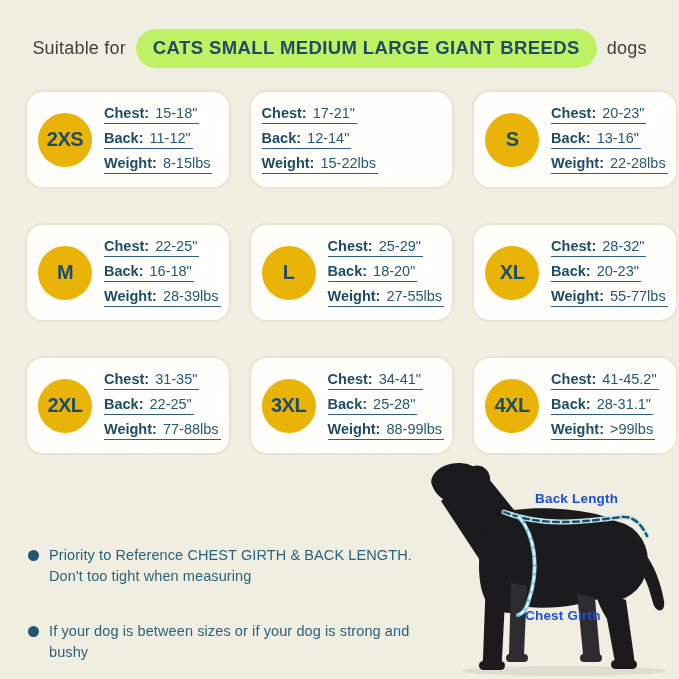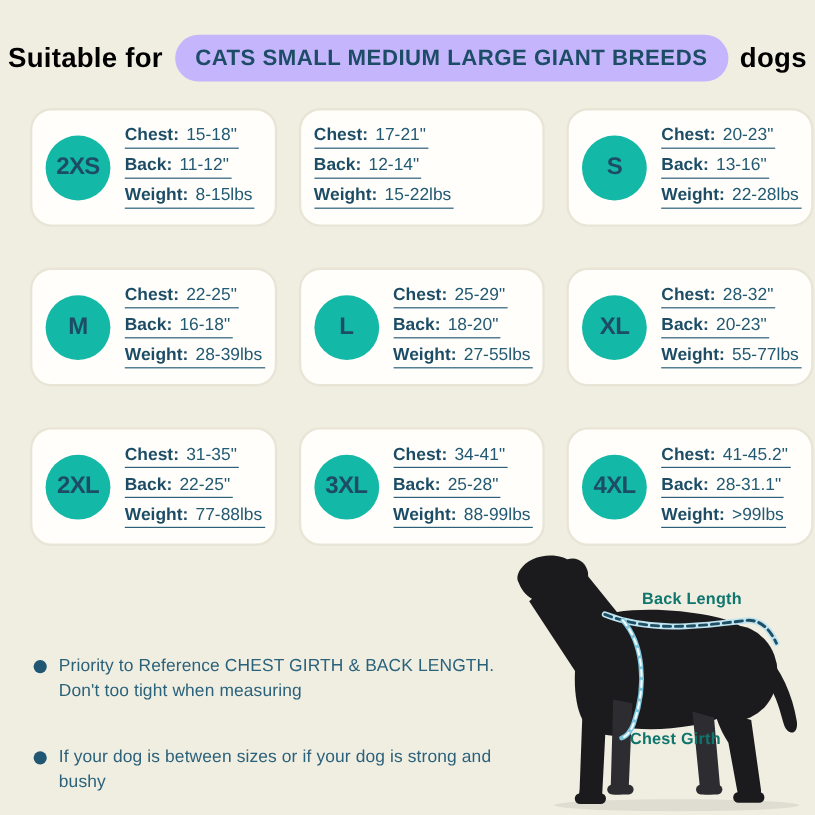--- a/index.html
+++ b/index.html
@@ -16,27 +16,27 @@
   
   .header {
     margin-top: 26px;
     height: 44px;
     display: flex;
     align-items: center;
     justify-content: center;
     gap: 10px;
   }
   .header-text {
-    color: #000000;
-    font-size: 23px;
-    font-weight: 700;
+    color: #404040;
+    font-size: 18px;
+    font-weight: 400;
     letter-spacing: 0.2px;
   }
   .header-pill {
-    background: #c4b5fd;
+    background: #bef264;
     color: #1d4d66;
     font-size: 18.5px;
     font-weight: 700;
     letter-spacing: 0.4px;
     padding: 8px 17px 9px;
     border-radius: 24px;
     white-space: nowrap;
   }
 
   
@@ -54,21 +54,21 @@
     border-radius: 18px;
     display: flex;
     align-items: center;
     gap: 12px;
     padding: 0 8px 0 11px;
   }
   .badge {
     flex-shrink: 0;
     width: 54px; height: 54px;
     border-radius: 50%;
-    background: #14b8a6;
+    background: #eab308;
     color: #1d4d66;
     font-weight: 700;
     font-size: 20px;
     letter-spacing: -0.5px;
     display: flex;
     align-items: center;
     justify-content: center;
   }
   .rows { display: flex; flex-direction: column; justify-content: center; }
   .row { line-height: 1; }
@@ -106,21 +106,21 @@
 
   
   .dog-figure {
     position: absolute;
     right: 0; top: 4px;
     width: 250px; height: 220px;
   }
   .dog-figure svg { position: absolute; inset: 0; }
   .diagram-label {
     position: absolute;
-    color: #0f766e;
+    color: #1d4ed8;
     font-size: 13.5px;
     font-weight: 700;
     letter-spacing: 0.2px;
     white-space: nowrap;
   }
   .label-back-length { left: 106px; top: 32px; }
   .label-chest-girth { left: 96px; top: 149px; }
 </style>
 </head>
 <body>

